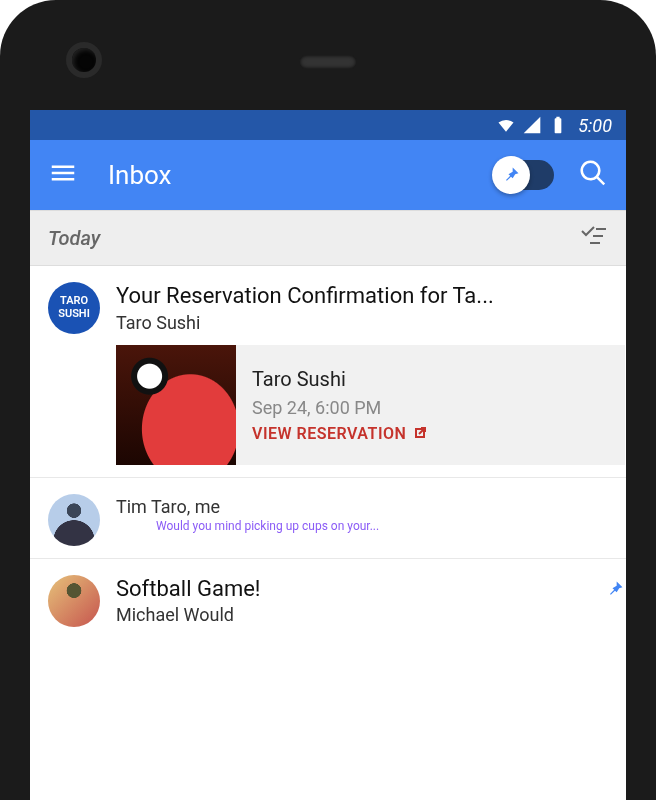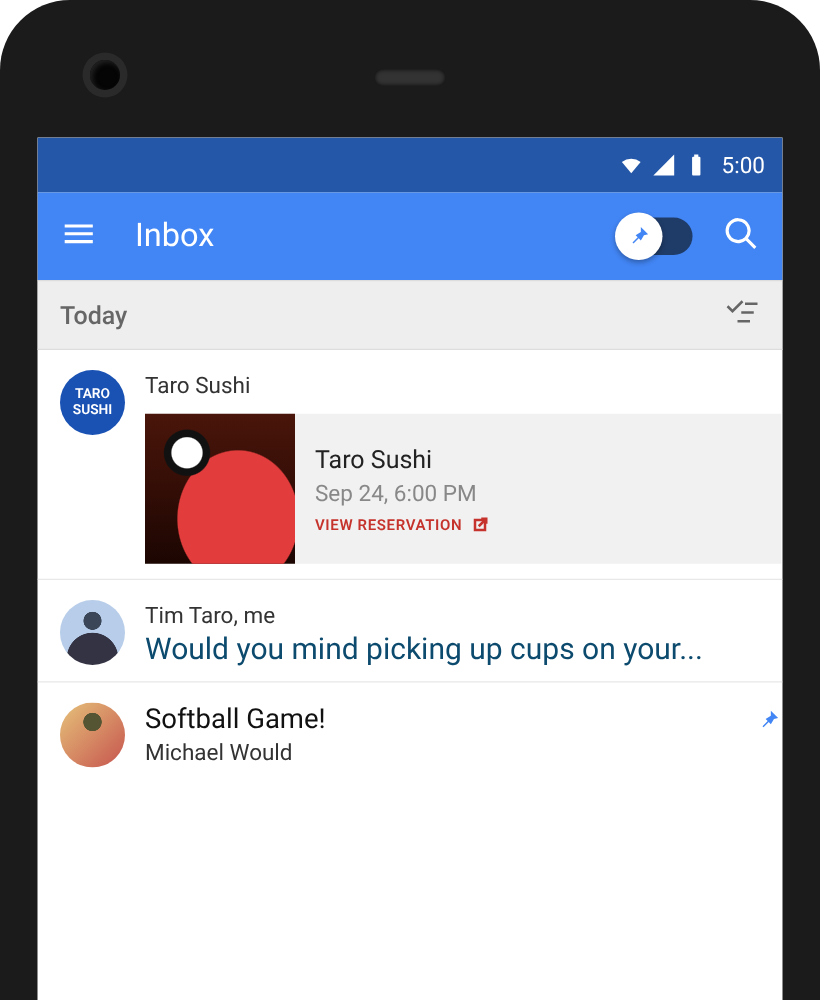--- a/index.html
+++ b/index.html
@@ -39,29 +39,30 @@
     box-shadow:0 0 0 6px #2a2a2a, inset 2px 2px 4px #222;
   }
   .screen {
     width: 596px;
     height: 690px;
     background:#fff;
     overflow:hidden;
   }
   
   .status-bar{
-    height:44px;
+    height:30px;
     background:#2457a8;
     color:#fff;
     display:flex;
     align-items:center;
     justify-content:flex-end;
     padding:0 14px;
     font-size:18px;
     gap:6px;
+    font-style:italic;
   }
   .wifi-icon,.signal-icon,.battery-icon{display:inline-flex;}
   .wifi-icon svg,.signal-icon svg,.battery-icon svg{width:20px;height:20px;fill:#fff;}
   .status-time{margin-left:4px;font-weight:400;}
   
   .app-bar{
     height:70px;
     background:#4285f4;
     color:#fff;
     display:flex;
@@ -94,20 +95,21 @@
     height:56px;
     background:#eee;
     border-top:1px solid #ddd;
     border-bottom:1px solid #ddd;
     display:flex;
     align-items:center;
     padding:0 18px;
     color:#666;
     font-size:20px;
     font-weight:500;
+    font-style:italic;
   }
   .section-header .sweep{margin-left:auto;}
   .sweep svg{width:28px;height:22px;fill:none;stroke:#666;stroke-width:2;}
   
   .msg{
     display:flex;
     padding:16px 1px 12px 18px;
     border-bottom:1px solid #e8e8e8;
     gap:16px;
   }
@@ -123,39 +125,39 @@
                 radial-gradient(circle at 50% 90%, #334 0 38%, transparent 39%),
                 linear-gradient(#b7cde9,#b7cde9);
   }
   .av-person2{
     background: radial-gradient(circle at 50% 30%, #553 0 16%, transparent 17%),
                 linear-gradient(135deg,#e6c27a,#c6544e);
   }
   .msg-body{flex:1;min-width:0;}
   .subject{font-size:22px;color:#111;line-height:1.25;white-space:nowrap;overflow:hidden;text-overflow:ellipsis;}
   .sender{font-size:18px;color:#333;margin-top:2px;}
-  .preview{font-size:24px;color:#0c4a6e;margin-top:2px;white-space:nowrap;overflow:hidden;text-overflow:ellipsis;}
+  .preview{font-size:12px;color:#8b5cf6;margin-top:2px;white-space:nowrap;overflow:hidden;text-overflow:ellipsis;margin-left:40px;}
   .card{
     margin-top:12px;
     background:#f1f1f1;
     display:flex;
     align-items:stretch;
   }
   .card-thumb{
     width:120px;height:120px;flex:0 0 120px;
     background:
       radial-gradient(circle at 28% 26%, #fff 0 12px, transparent 13px),
       radial-gradient(circle at 28% 26%, #111 0 18px, transparent 19px),
       radial-gradient(ellipse at 62% 70%, #e23c3c 0 48px, transparent 49px),
       linear-gradient(#4a150a,#1c0602);
   }
   .card-info{padding:10px 16px;display:flex;flex-direction:column;justify-content:center;gap:6px;}
   .card-title{font-size:20px;color:#222;}
   .card-sub{font-size:18px;color:#888;}
-  .card-action{font-size:12px;color:#c5332c;font-weight:600;letter-spacing:.5px;display:flex;align-items:center;gap:6px;}
+  .card-action{font-size:16px;color:#c5332c;font-weight:600;letter-spacing:.5px;display:flex;align-items:center;gap:6px;}
   .card-action svg{width:16px;height:16px;fill:none;stroke:#c5332c;stroke-width:2;}
   .pin-indicator{margin-left:auto;align-self:flex-start;margin-top:4px;}
   .pin-indicator svg{width:20px;height:20px;fill:#4285f4;}
   .msg-pinned{display:flex;align-items:flex-start;}
 </style>
 </head>
 <body>
 
 <div class="device">
   <div class="camera"></div>
@@ -213,20 +215,21 @@
         </svg>
       </span>
     </div>
 
     <div class="msg">
       <div class="avatar av-taro">
         <span style="white-space:pre-line">TARO
 SUSHI</span>
       </div>
       <div class="msg-body">
+        <div class="subject">Your Reservation Confirmation for Ta...</div>
         <div class="sender">Taro Sushi</div>
         <div class="card">
           <div class="card-thumb"></div>
           <div class="card-info">
             <div class="card-title">Taro Sushi</div>
             <div class="card-sub">Sep 24, 6:00 PM</div>
             <div class="card-action">
               <span>VIEW RESERVATION</span>
               <svg viewBox="0 0 16 16">
                   <path d="M4 4h8v8H4z"></path>

